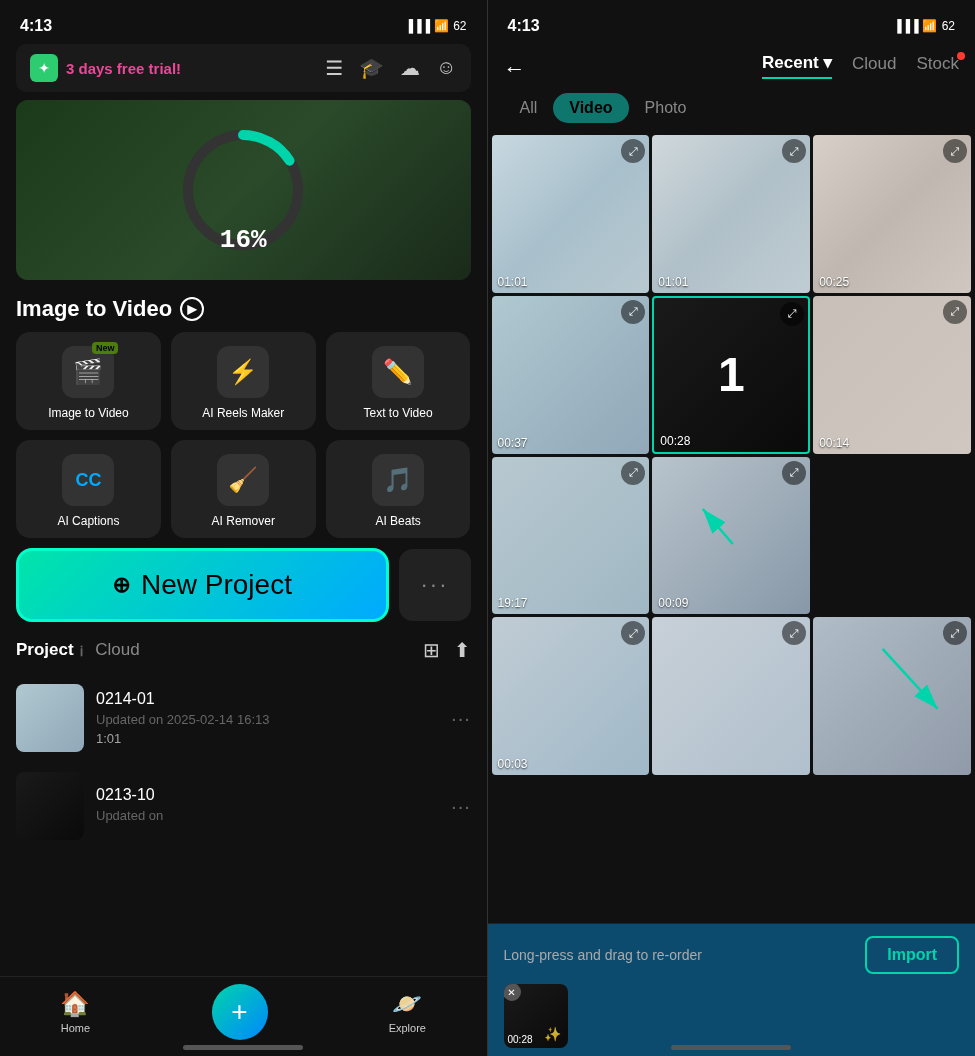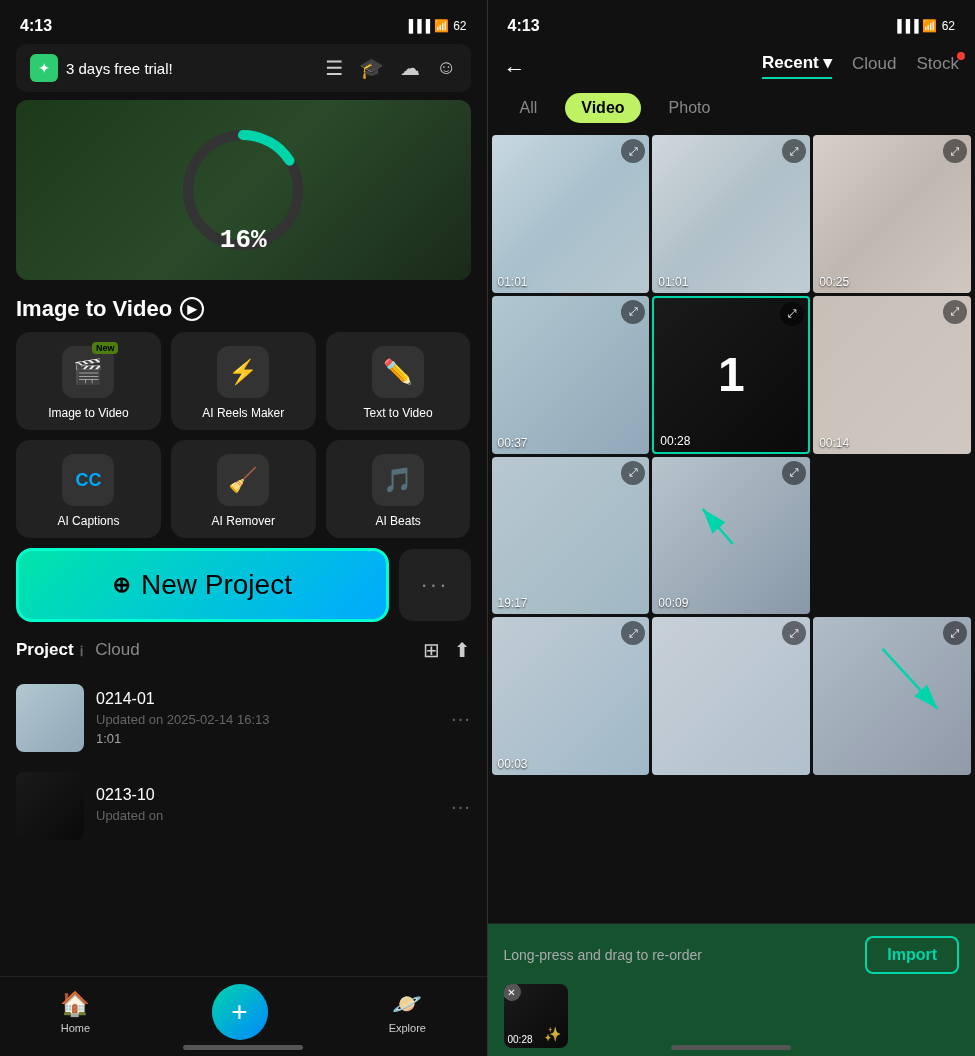--- a/index.html
+++ b/index.html
@@ -64,23 +64,23 @@
       height: 28px;
       background: #2ecc71;
       border-radius: 6px;
       display: flex;
       align-items: center;
       justify-content: center;
       color: #fff;
       font-size: 14px;
     }
     .trial-text {
-      color: #ffffff;
+      color: #ec4899;
       font-size: 15px;
-      font-weight: 400;
+      font-weight: 700;
     }
     .trial-actions {
       display: flex;
       gap: 16px;
       color: #ccc;
       font-size: 20px;
     }
 
     
     .hero-area {
@@ -400,32 +400,31 @@
       height: 8px;
       background: #ff3b30;
       border-radius: 50%;
       display: inline-block;
     }
 
     
     .filter-tabs {
       display: flex;
       align-items: flex-start;
-      gap: 12px;
       padding: 4px 16px 12px;
     }
     .filter-tab {
       color: #888;
       font-size: 16px;
       cursor: pointer;
       padding: 6px 16px;
       border-radius: 20px;
     }
     .filter-tab.active {
-      background: #bef264;
+      background: #0f766e;
       color: #000;
       font-weight: 600;
     }
 
     
     .media-grid {
       flex: 1;
       overflow-y: auto;
       padding: 0 4px;
       display: grid;
@@ -484,21 +483,21 @@
       top: 0;
       left: 0;
       width: 100%;
       height: 100%;
       pointer-events: none;
       z-index: 10;
     }
 
     
     .bottom-import-bar {
-      background: #14532d;
+      background: #0c4a6e;
       border-top: 1px solid #222;
       padding: 12px 16px 8px;
     }
     .import-hint {
       color: #aaa;
       font-size: 14px;
       margin-bottom: 10px;
       display: flex;
       justify-content: space-between;
       align-items: center;

